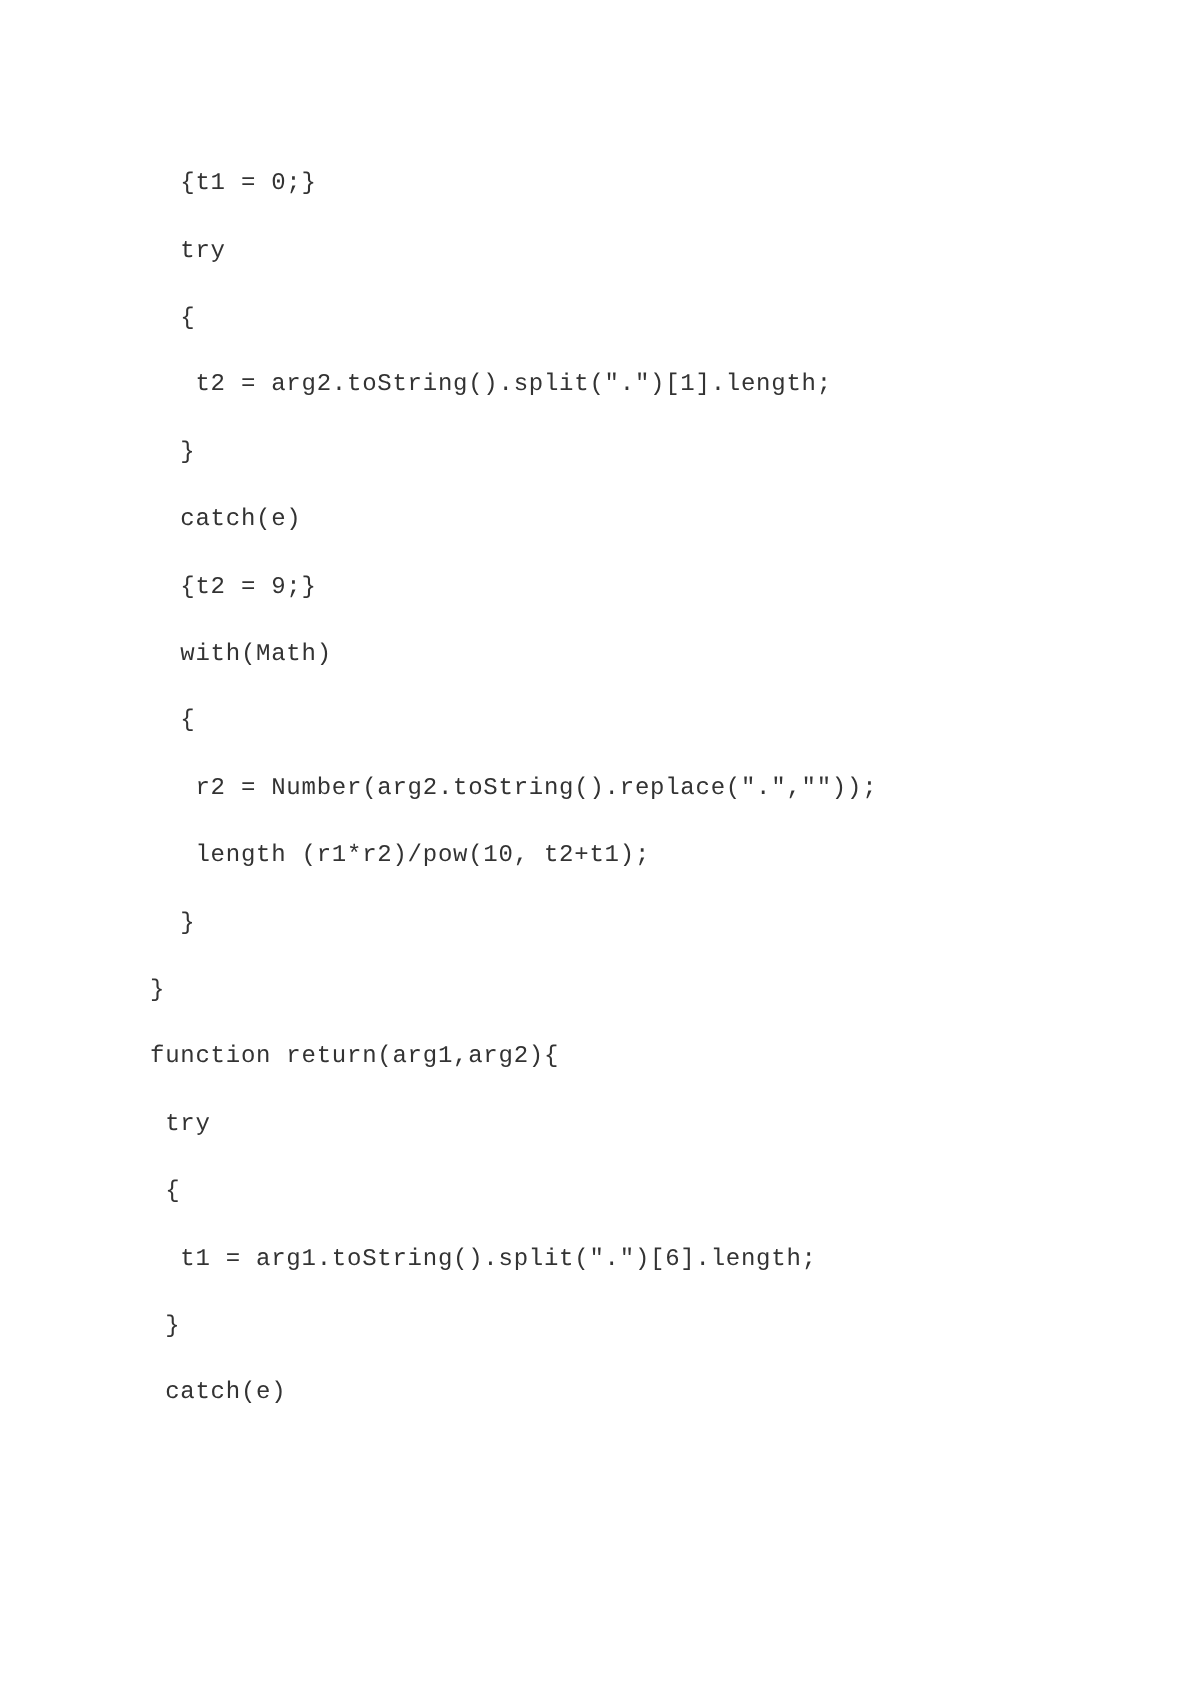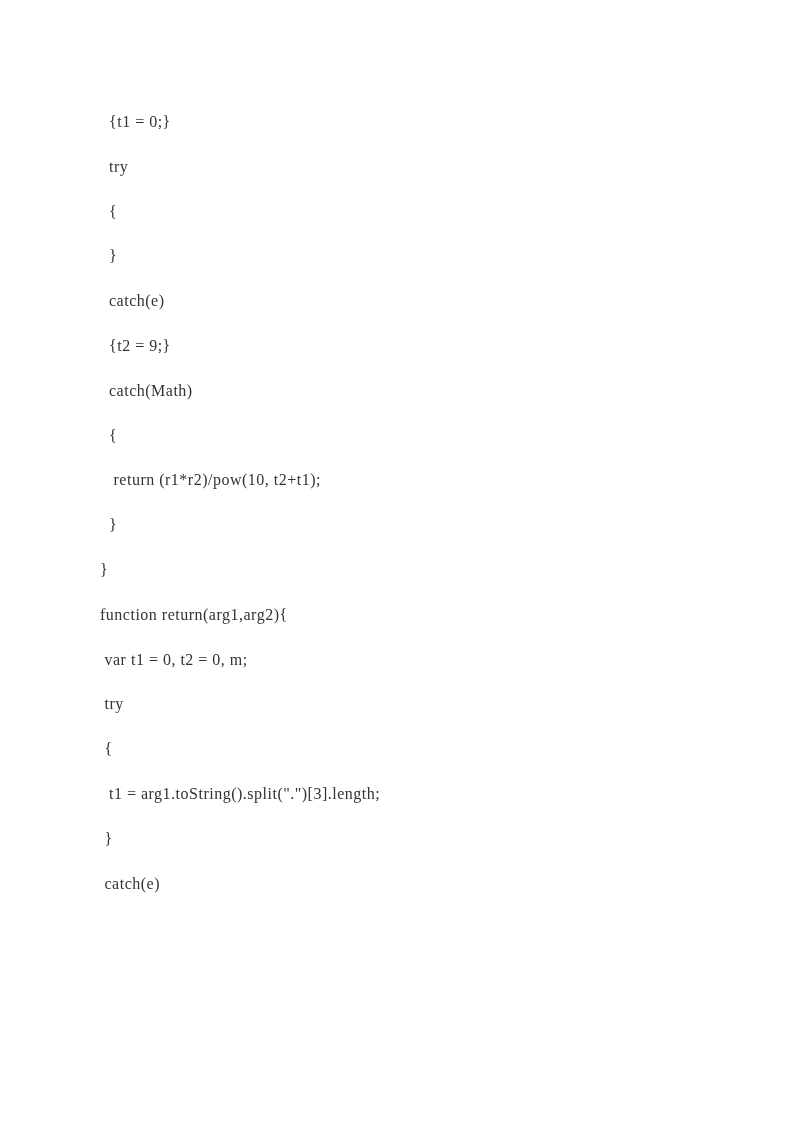--- a/index.html
+++ b/index.html
@@ -12,39 +12,40 @@
       height: 1132px;
       background: #ffffff;
       font-family: "SimSun", "宋体", serif;
       font-size: 16px;
       line-height: 2.8;
       color: #333333;
       padding: 100px 100px 60px 100px;
     }
     .code-line {
       white-space: pre;
-      font-family: Liberation Serif, serif;
+      font-family: Liberation Mono, monospace;
       letter-spacing: 0.5px;
     }
   </style>
 </head>
 <body>
 
 <div>
   <div class="code-line">  {t1 = 0;}</div>
   <div class="code-line">  try</div>
   <div class="code-line">  {</div>
+  <div class="code-line">   t2 = arg2.toString().split(".")[1].length;</div>
   <div class="code-line">  }</div>
   <div class="code-line">  catch(e)</div>
   <div class="code-line">  {t2 = 9;}</div>
-  <div class="code-line">  catch(Math)</div>
+  <div class="code-line">  with(Math)</div>
   <div class="code-line">  {</div>
-  <div class="code-line">   return (r1*r2)/pow(10, t2+t1);</div>
+  <div class="code-line">   r2 = Number(arg2.toString().replace(".",""));</div>
+  <div class="code-line">   length (r1*r2)/pow(10, t2+t1);</div>
   <div class="code-line">  }</div>
   <div class="code-line">}</div>
   <div class="code-line">function return(arg1,arg2){</div>
-  <div class="code-line"> var t1 = 0, t2 = 0, m;</div>
   <div class="code-line"> try</div>
   <div class="code-line"> {</div>
-  <div class="code-line">  t1 = arg1.toString().split(".")[3].length;</div>
+  <div class="code-line">  t1 = arg1.toString().split(".")[6].length;</div>
   <div class="code-line"> }</div>
   <div class="code-line"> catch(e)</div>
 </div>
 
 </body></html>

